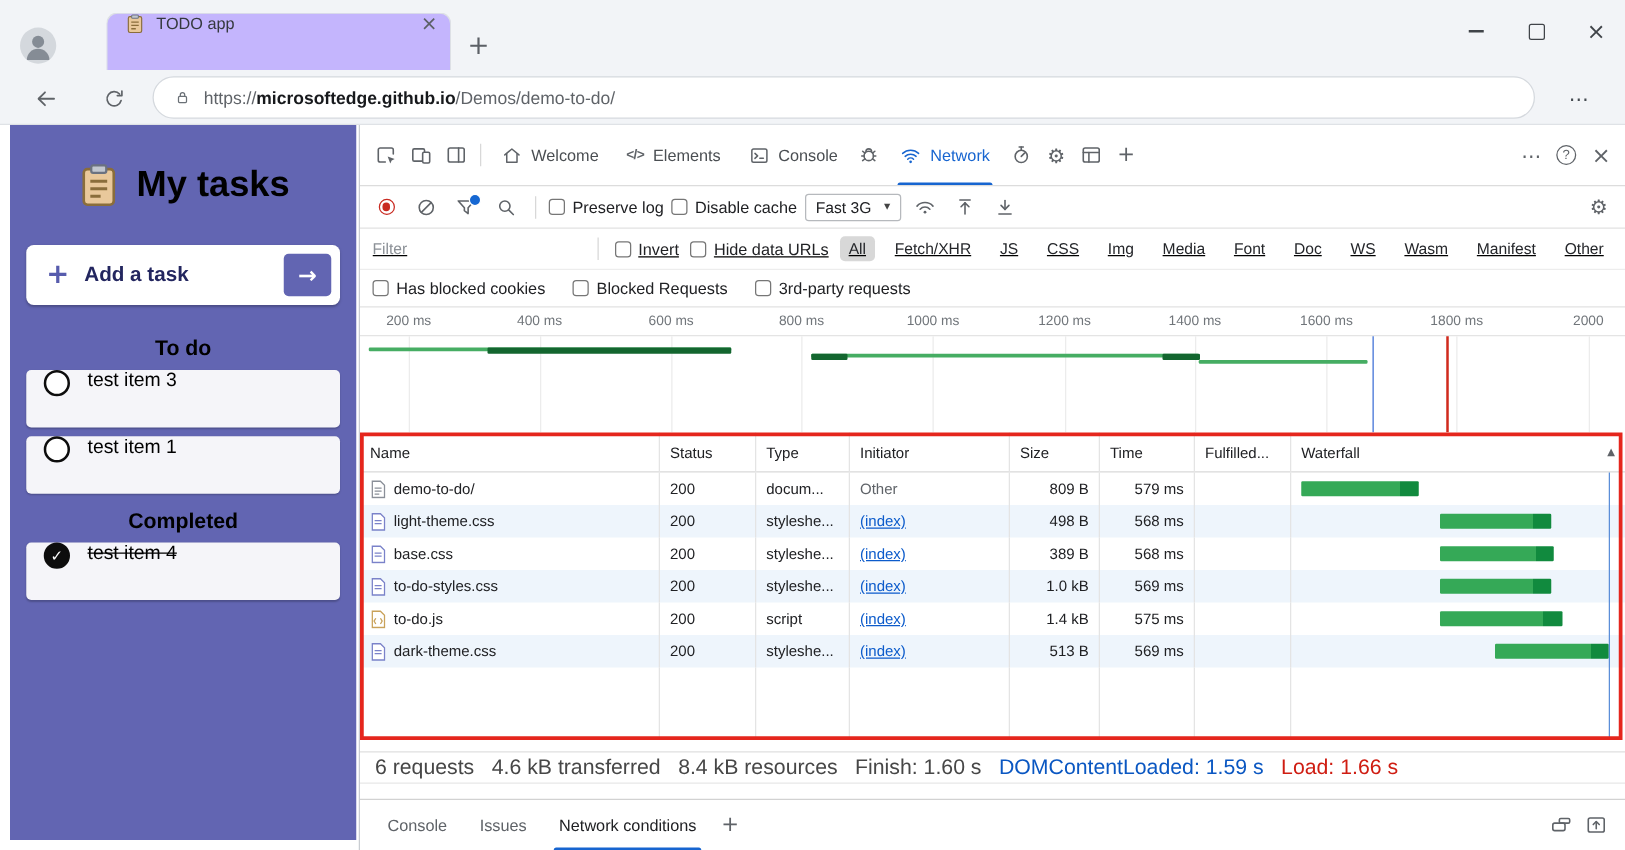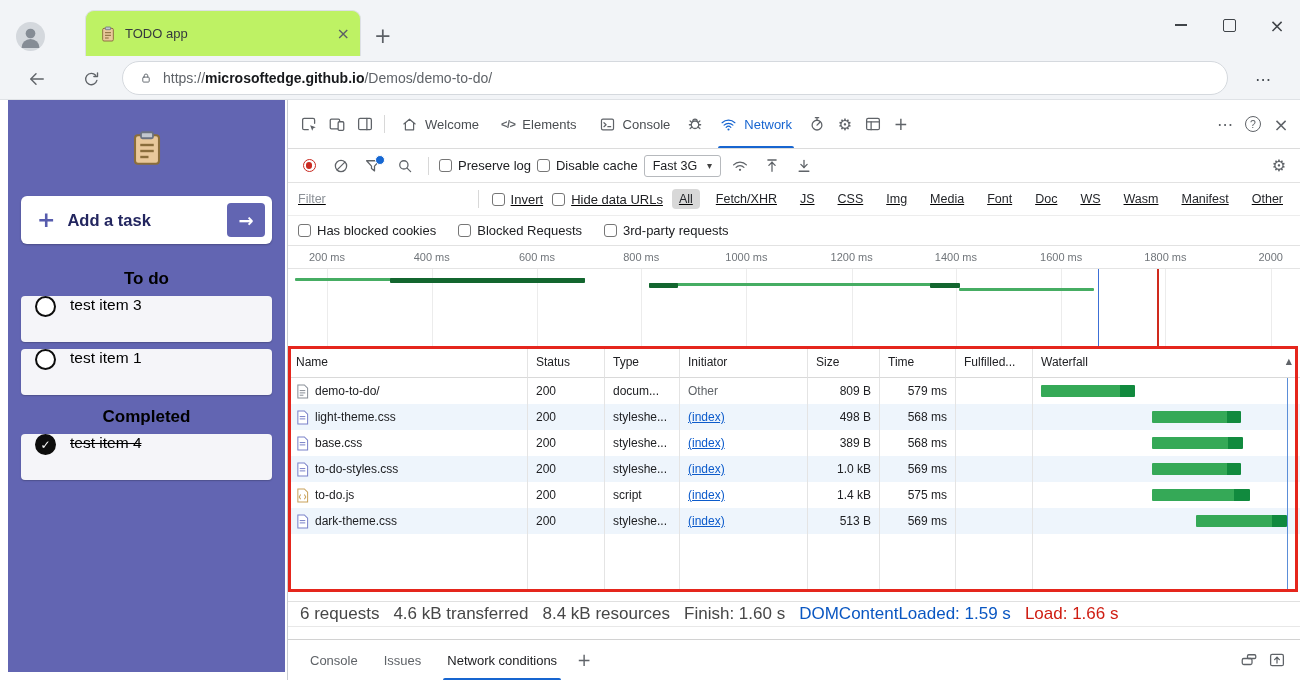--- a/index.html
+++ b/index.html
@@ -4,21 +4,21 @@
 <style>
   * { box-sizing: border-box; margin: 0; padding: 0; }
   html,body { width:1300px; height:680px; }
   body { font-family:"Liberation Sans", sans-serif; background:#fff; overflow:hidden; position:relative; }
   .glyph { font-family:"DejaVu Sans", sans-serif; }
   .stage { position:absolute; inset:0; background:#fff; outline:1px solid #bfc3c8; }
 
   
   .titlebar { position:absolute; left:0; top:0; width:1300px; height:56px; background:#f2f4f7; }
   .avatar { position:absolute; left:16px; top:22px; width:29px; height:29px; border-radius:50%; background:#d4d8dd; display:flex; align-items:center; justify-content:center; overflow:hidden; cursor:pointer; }
-  .btab { position:absolute; left:85px; top:10px; width:276px; height:46px; background:#bef264; border:1px solid #dde0e5; border-bottom:none; border-radius:9px 9px 0 0; display:flex; align-items:center; padding:0 10px 0 14px; gap:9px; }
+  .btab { position:absolute; left:85px; top:10px; width:276px; height:46px; background:#c4b5fd; border:1px solid #dde0e5; border-bottom:none; border-radius:9px 9px 0 0; display:flex; align-items:flex-start; padding:0 10px 0 14px; gap:9px; }
   .btab-title { font-size:13px; color:#35393e; flex:1; }
   .btab-close { font-size:16px; color:#5c6066; cursor:pointer; line-height:1; }
   .newtab { position:absolute; left:374px; top:24px; font-size:21px; color:#5c6066; cursor:pointer; }
   .wincontrols { position:absolute; right:8px; top:10px; display:flex; gap:18px; align-items:center; }
   .wc { width:30px; height:30px; display:flex; align-items:center; justify-content:center; color:#404449; cursor:pointer; }
   .wc.min::after { content:""; width:12px; height:1.5px; background:#404449; }
   .wc.max::after { content:""; width:11px; height:11px; border:1.4px solid #404449; border-radius:2px; }
   .wc.close { font-size:18px; }
 
   .navbar { position:absolute; left:0; top:56px; width:1300px; height:44px; background:#f2f4f7; border-bottom:1px solid #dfe2e6; }
@@ -187,20 +187,21 @@
     <div class="todo-title">
       <span style="display:flex">
         <svg width="36" height="36" viewBox="0 0 24 24">
             <rect x="4" y="3.5" width="16" height="19" rx="2" fill="#e9c89b" stroke="#8a6d3b" stroke-width="1.4"></rect>
             <rect x="8" y="1.5" width="8" height="4" rx="1" fill="#c2c7cf" stroke="#6b7280" stroke-width="1.2"></rect>
             <line x1="7.5" y1="10" x2="16.5" y2="10" stroke="#8a6d3b" stroke-width="1.6"></line>
             <line x1="7.5" y1="14" x2="16.5" y2="14" stroke="#8a6d3b" stroke-width="1.6"></line>
             <line x1="7.5" y1="18" x2="13" y2="18" stroke="#8a6d3b" stroke-width="1.6"></line>
           </svg>
       </span>
+      <span>My tasks</span>
     </div>
 
     <div class="add-card">
       <span class="plusg glyph">+</span>
       <span class="add-label">Add a task</span>
       <span class="go-btn">
           <span class="arrow glyph">→</span>
         </span>
     </div>
 

